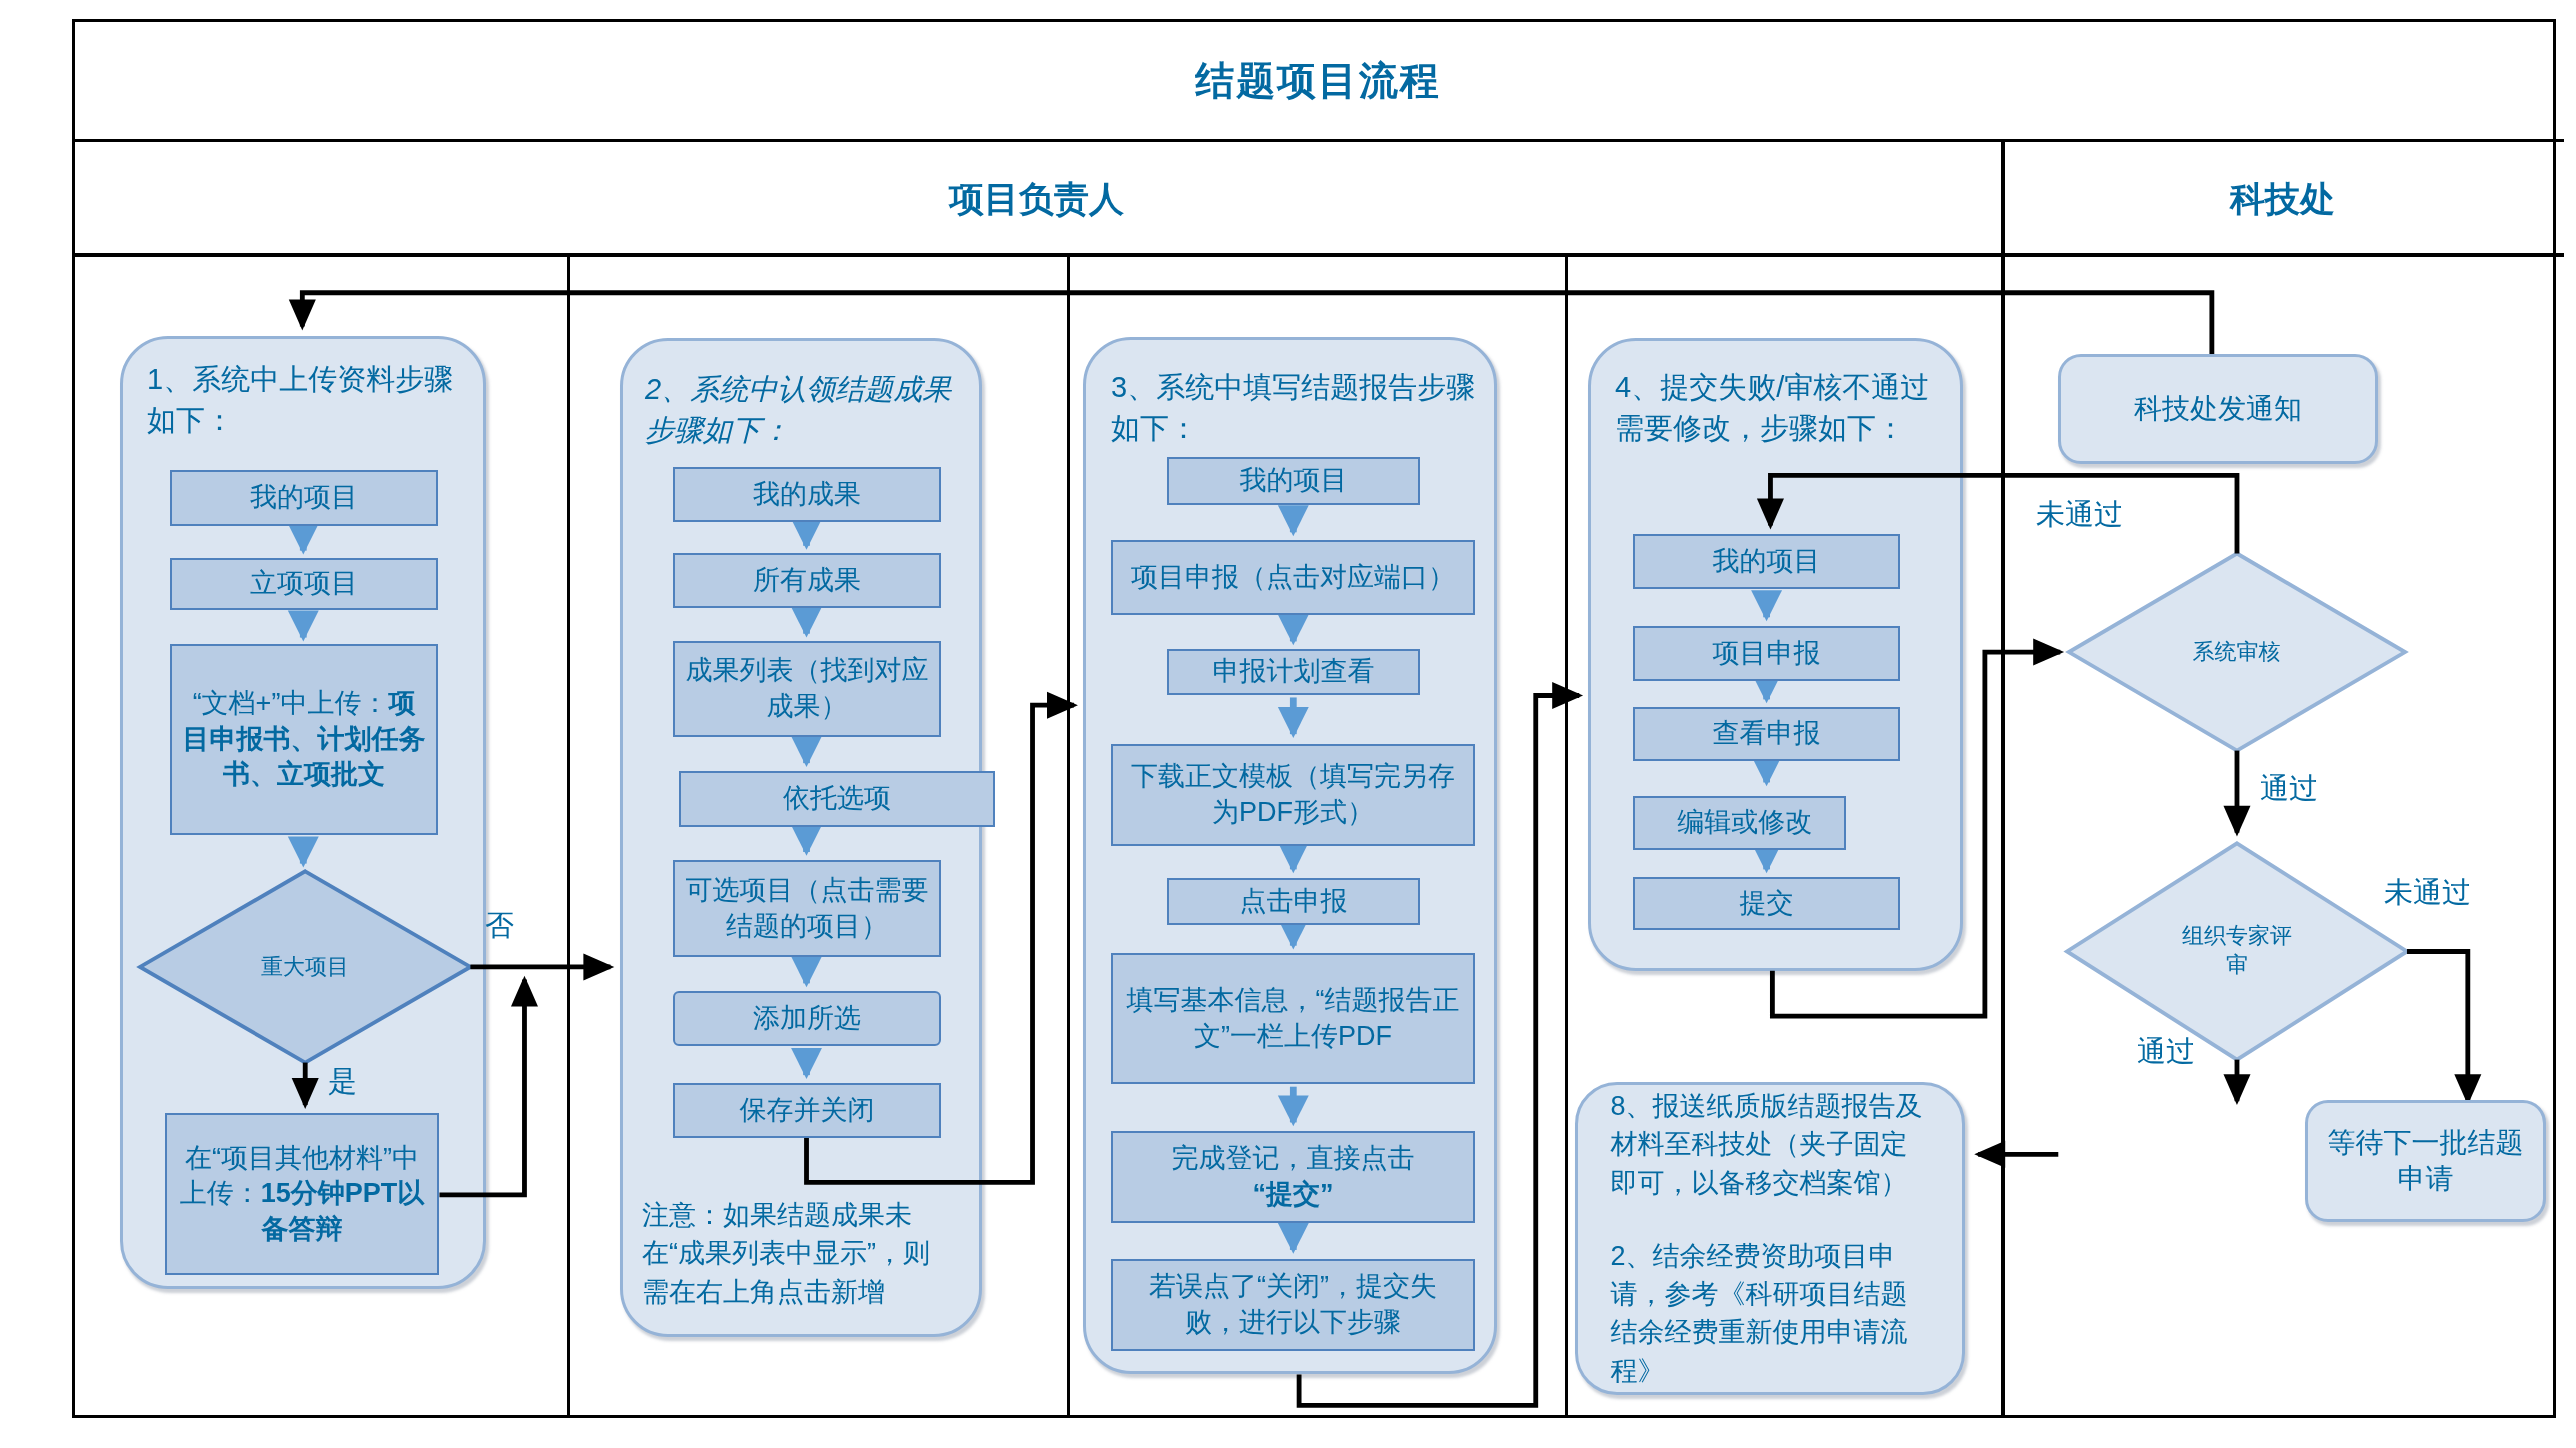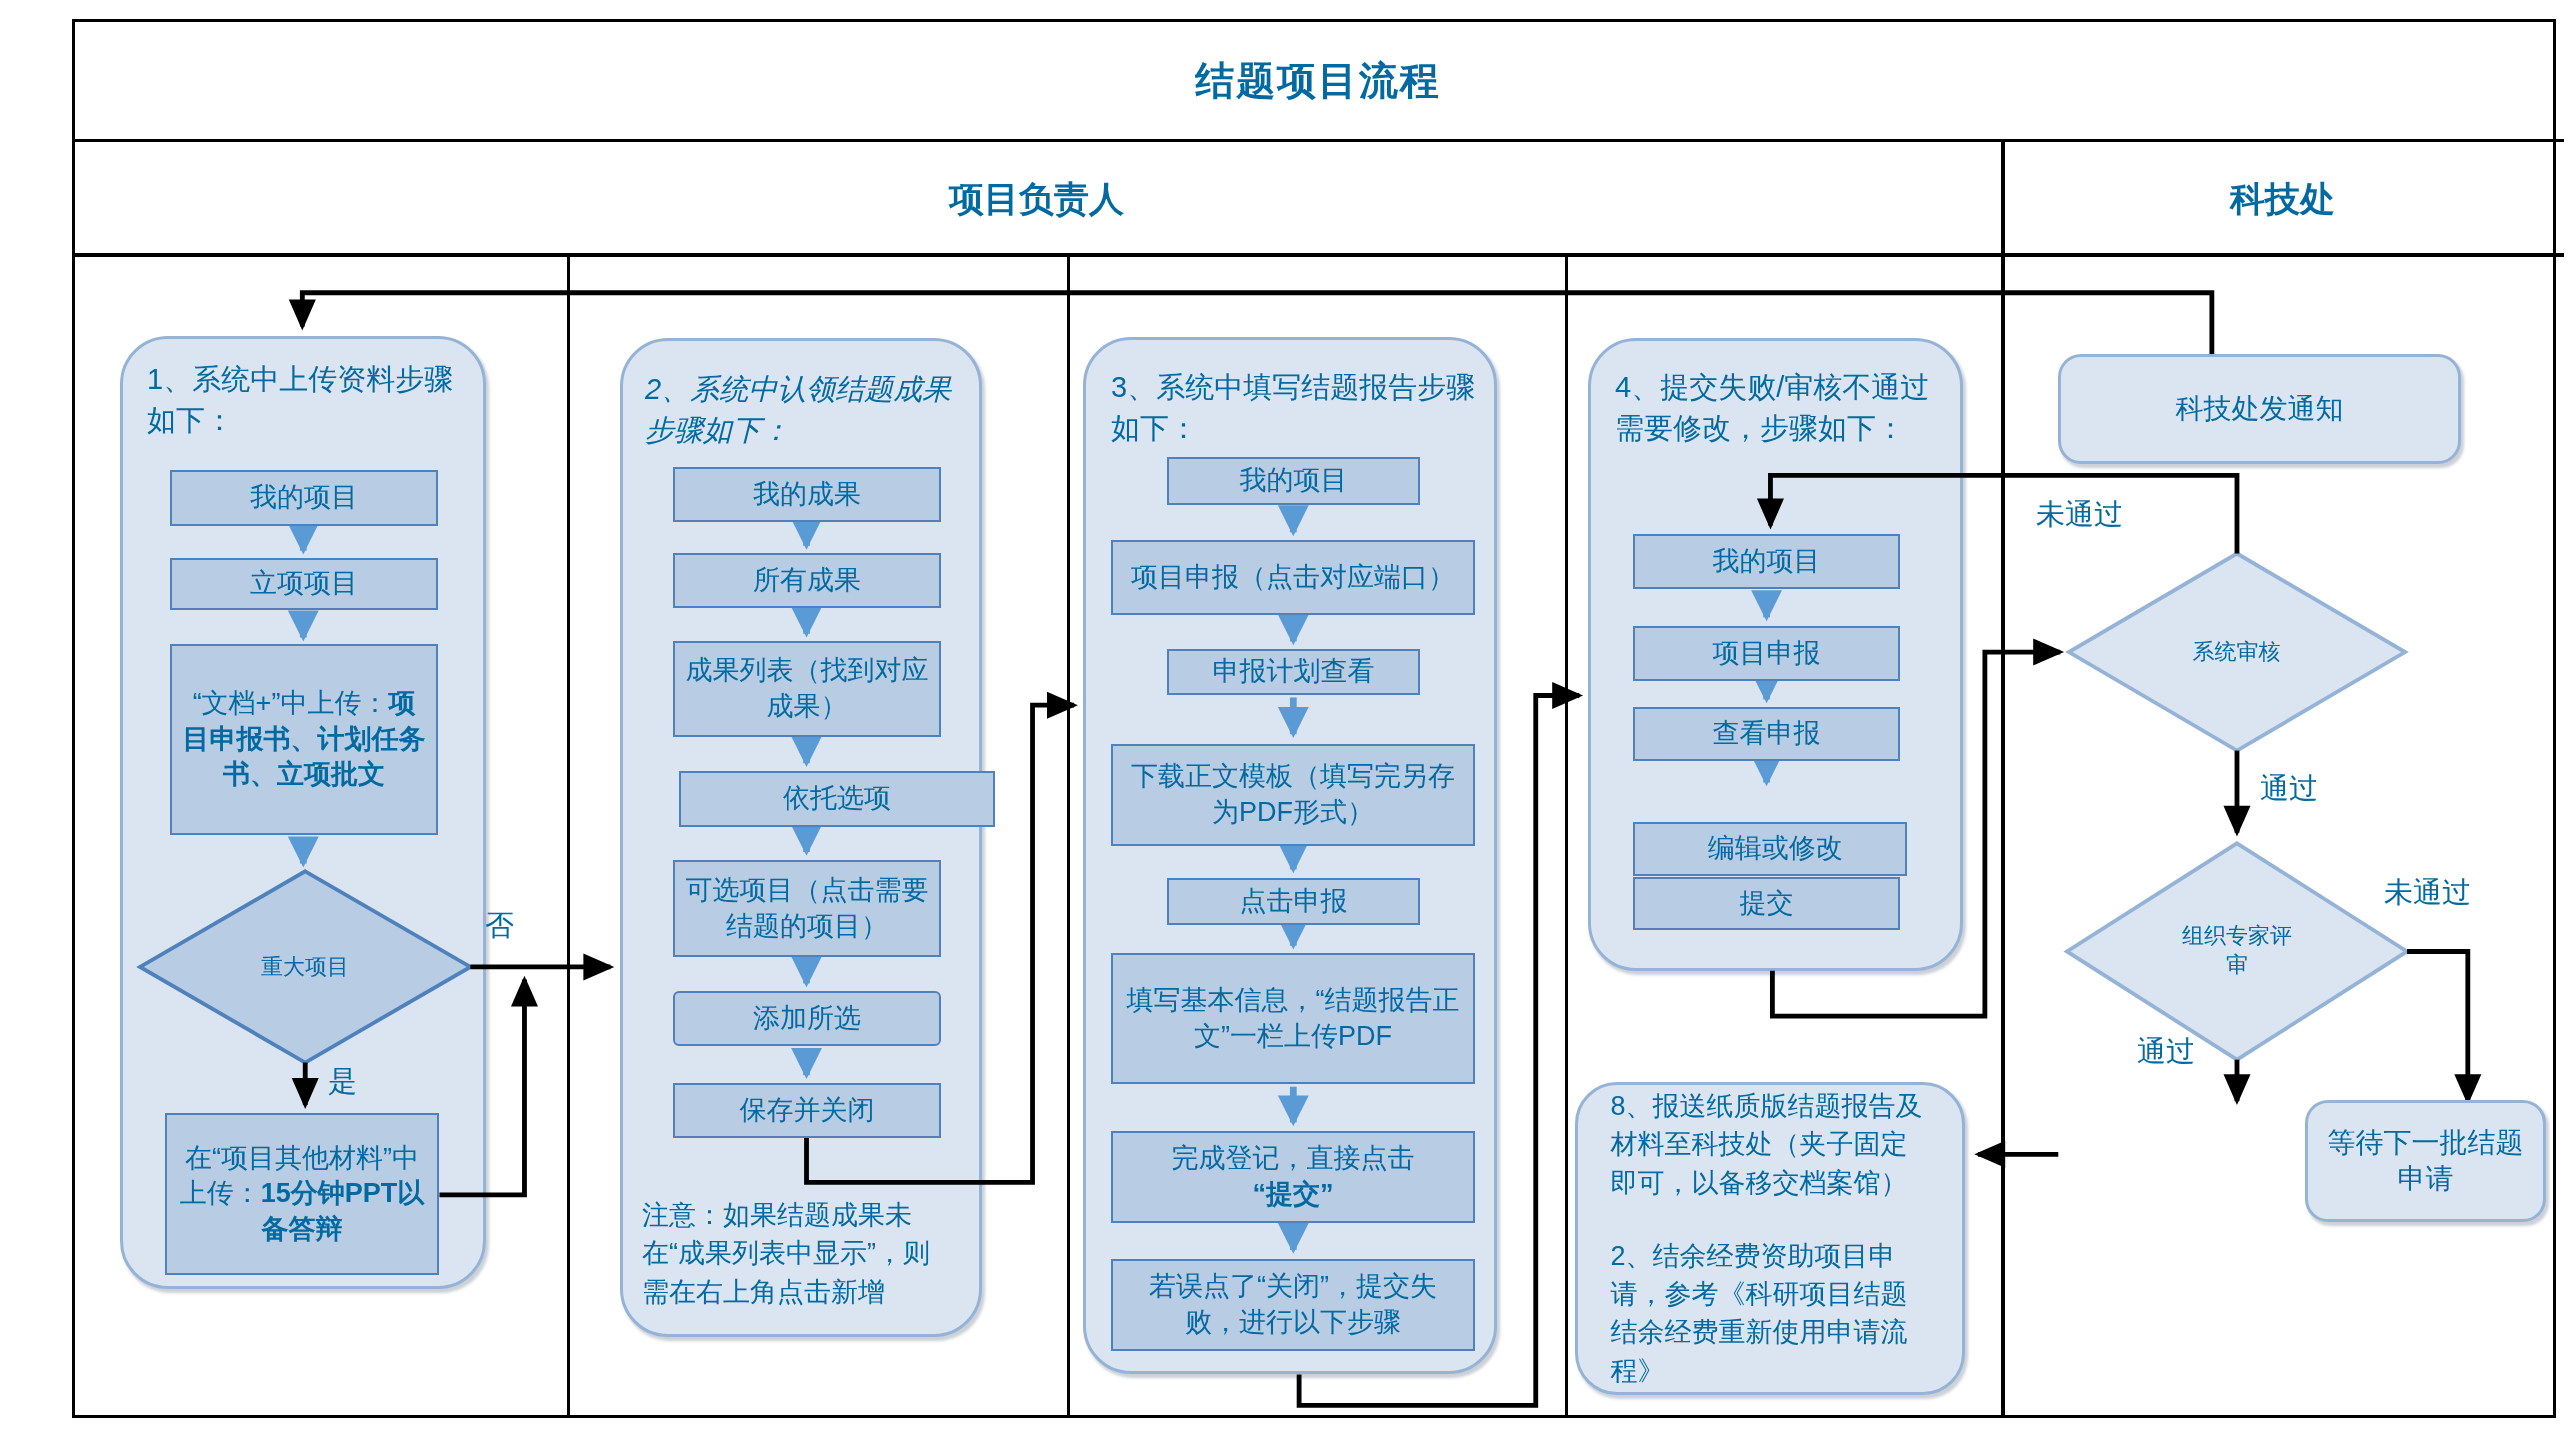--- a/index.html
+++ b/index.html
@@ -134,30 +134,30 @@
   <div class="box" style="left:1111px;top:953px;width:364px;height:131px;">填写基本信息，“结题报告正文”一栏上传PDF</div>
   <div class="box" style="left:1111px;top:1131px;width:364px;height:92px;">
     <div><span>完成登记，直接点击</span><br><b>“提交”</b></div>
   </div>
   <div class="box" style="left:1111px;top:1259px;width:364px;height:92px;">若误点了“关闭”，提交失败，进行以下步骤</div>
 
   <div class="chead" style="left:1615px;top:367px;width:333px;">4、提交失败/审核不通过需要修改，步骤如下：</div>
   <div class="box" style="left:1633px;top:534px;width:267px;height:55px;">我的项目</div>
   <div class="box" style="left:1633px;top:626px;width:267px;height:55px;">项目申报</div>
   <div class="box" style="left:1633px;top:707px;width:267px;height:54px;">查看申报</div>
-  <div class="box" style="left:1633px;top:822px;width:274px;height:54px;padding-left:20px;">编辑或修改</div>
+  <div class="box" style="left:1633px;top:796px;width:213px;height:54px;padding-left:20px;">编辑或修改</div>
   <div class="box" style="left:1633px;top:877px;width:267px;height:53px;">提交</div>
   <div class="rbox" style="left:1575px;top:1082px;width:390px;height:313px;border-radius:42px;">
     <div class="note" style="position:static;width:319px;">
       <div>8、报送纸质版结题报告及材料至科技处（夹子固定即可，以备移交档案馆）</div>
       <div style="margin-top:35px;">2、结余经费资助项目申请，参考《科研项目结题结余经费重新使用申请流程》</div>
     </div>
   </div>
 
-  <div class="rbox" style="left:2058px;top:354px;width:403px;height:110px;">科技处发通知</div>
+  <div class="rbox" style="left:2058px;top:354px;width:320px;height:110px;">科技处发通知</div>
   <div class="dtext" style="left:2140px;top:623px;width:193px;height:58px;">系统审核</div>
   <div class="dtext" style="left:2177px;top:893px;width:120px;height:116px;">组织专家评审</div>
   <div class="rbox" style="left:2305px;top:1100px;width:241px;height:122px;padding:0 17.4px;">等待下一批结题申请</div>
   <div class="lbl" style="left:2036px;top:495px;">未通过</div>
   <div class="lbl" style="left:2260px;top:769px;">通过</div>
   <div class="lbl" style="left:2137px;top:1032px;">通过</div>
   <div class="lbl" style="left:2384px;top:873px;">未通过</div>
 
 </div>
 

